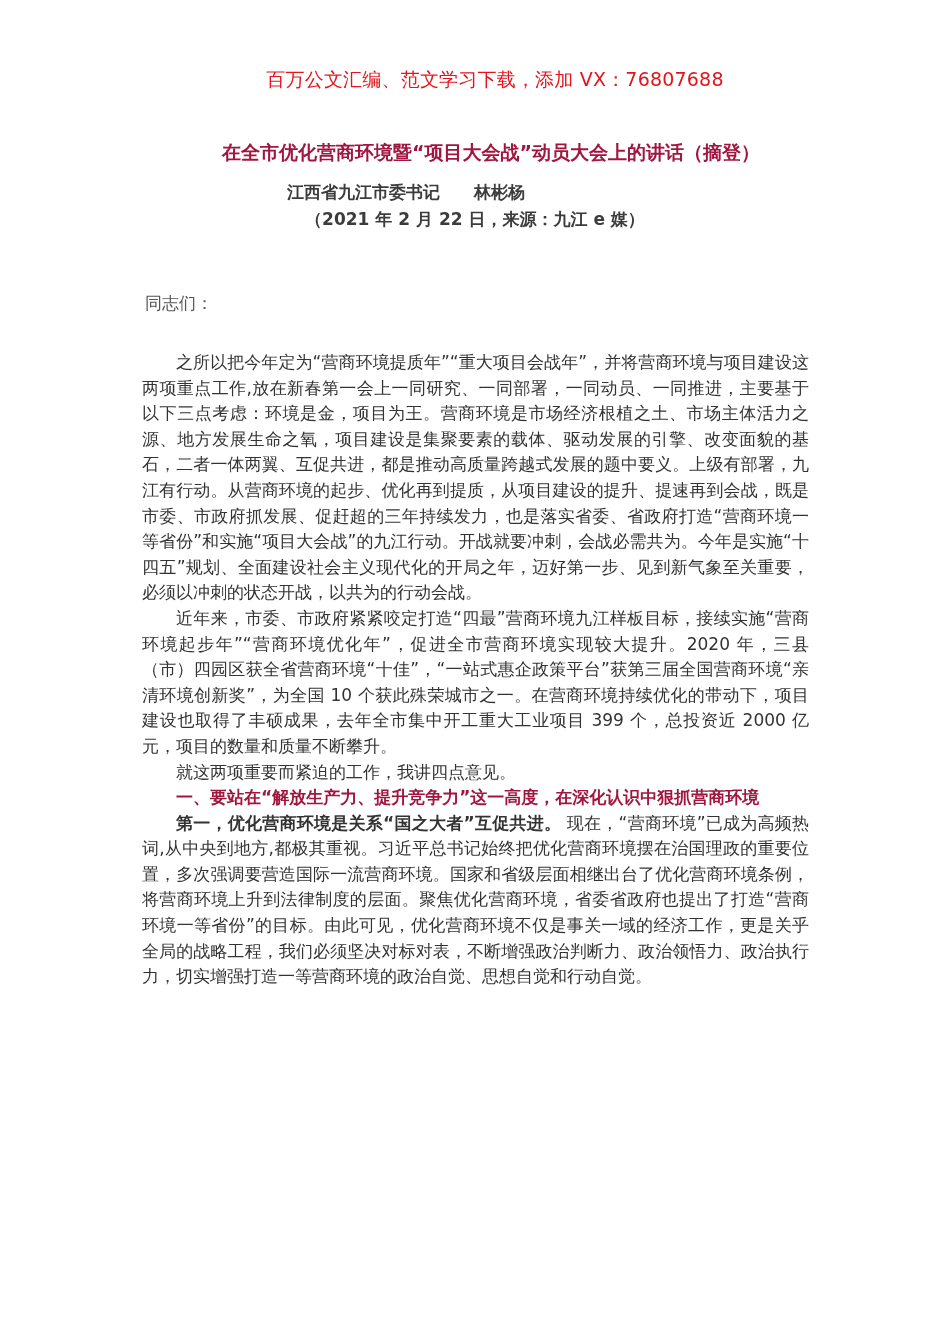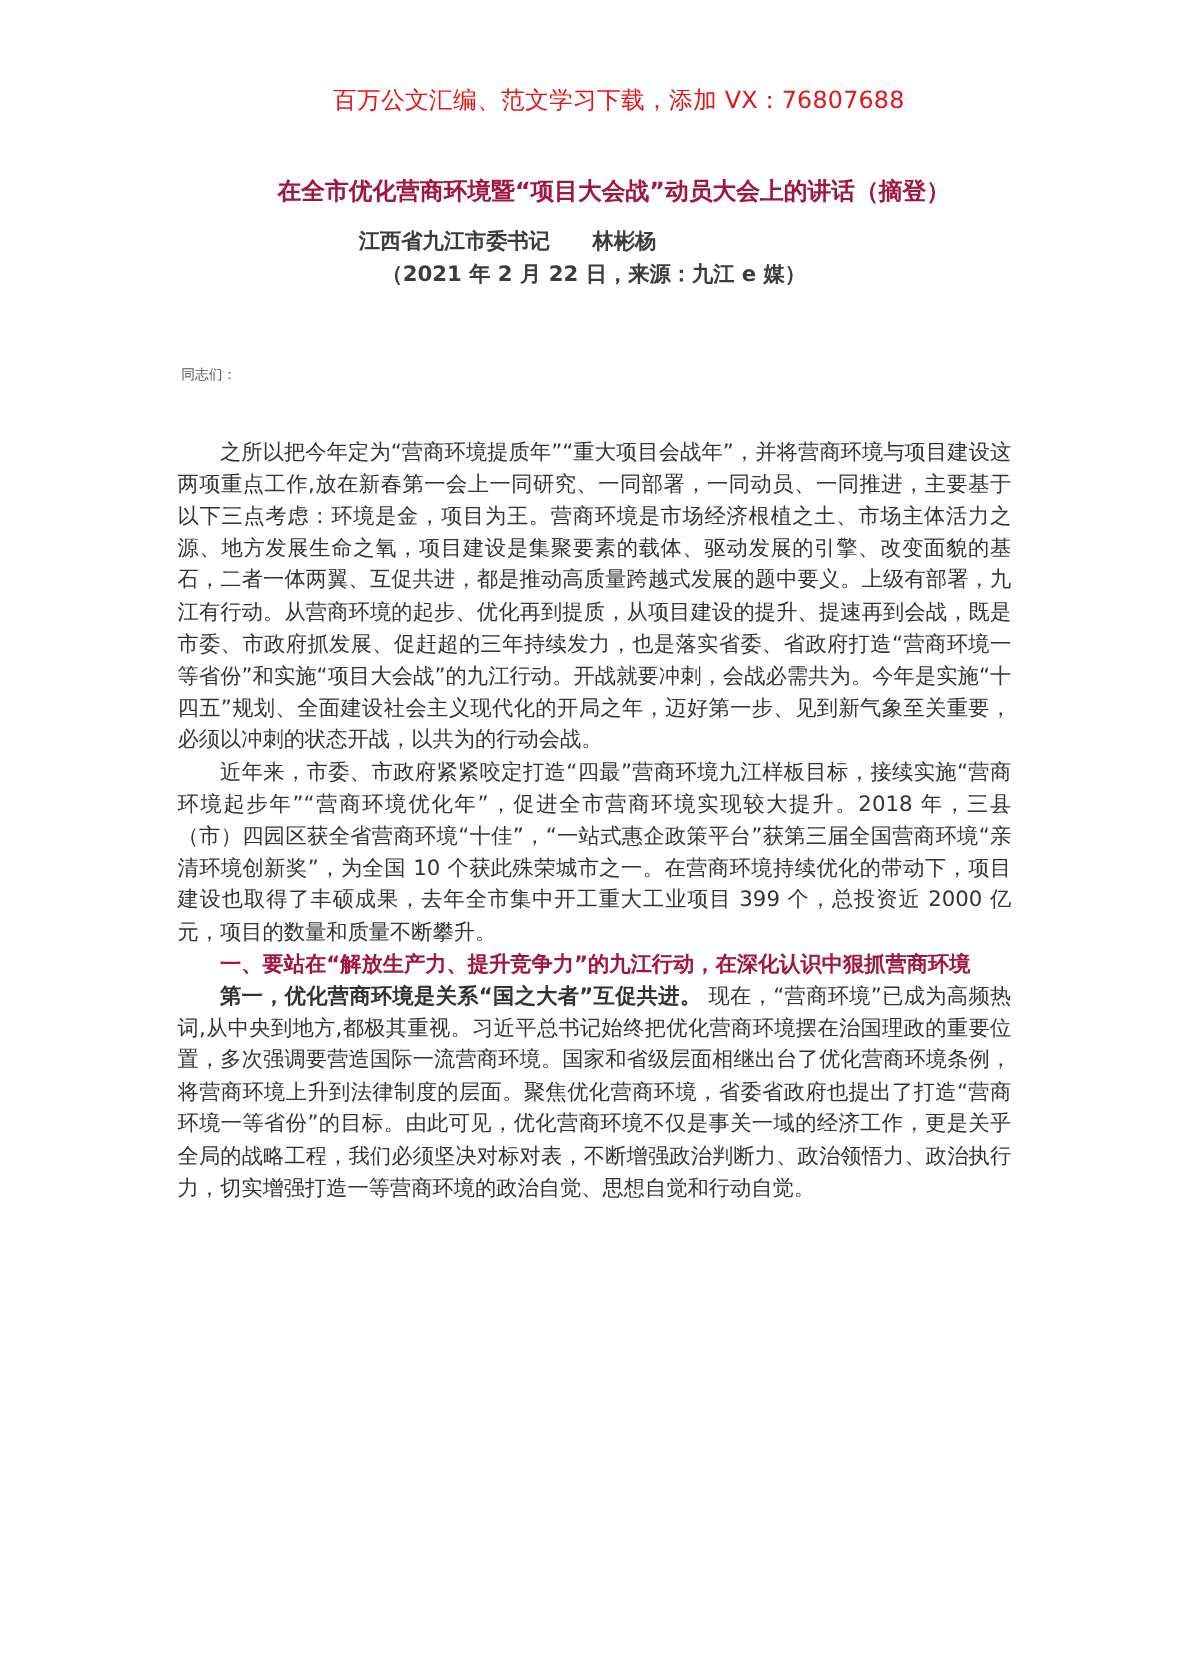--- a/index.html
+++ b/index.html
@@ -7,21 +7,21 @@
          font-family: "DejaVu Sans", "Liberation Sans", sans-serif; color: #333333; }
   .banner { position: absolute; top: 67px; left: 0; width: 950px; text-align: center;
             color: #e3141c; font-size: 19px; letter-spacing: 0.2px; padding-left: 20px; }
   .title { position: absolute; top: 140px; left: 16px; width: 950px; text-align: center;
            color: #a0163f; font-size: 19px; font-weight: bold; }
   .author { position: absolute; top: 181px; left: 0; width: 812px; text-align: center;
             color: #3c3c3c; font-size: 17px; font-weight: bold; }
   .author .gap { display: inline-block; width: 34px; }
   .source { position: absolute; top: 208px; left: 0; width: 950px; text-align: center;
             color: #3c3c3c; font-size: 17px; font-weight: bold; }
-  .salutation { position: absolute; top: 292px; left: 145px; font-size: 11px; color: #555; }
+  .salutation { position: absolute; top: 292px; left: 145px; font-size: 17px; color: #555; }
   .body { position: absolute; top: 350px; left: 142px; width: 667px; font-size: 17px;
           line-height: 25.6px; color: #333333; text-align: justify; }
   .body p { margin: 0; text-indent: 2em; }
   .body p.heading { color: #a0163f; font-weight: bold; }
   .body strong { font-weight: bold; color: #333; }
 </style>
 </head>
 <body>
 
 <div class="banner">百万公文汇编、范文学习下载，添加 VX：76807688</div>
@@ -31,16 +31,17 @@
 <div class="author">
   <span>江西省九江市委书记</span><span class="gap"></span><span>林彬杨</span>
 </div>
 
 <div class="source">（2021 年 2 月 22 日，来源：九江 e 媒）</div>
 
 <div class="salutation">同志们：</div>
 
 <div class="body">
   <p>之所以把今年定为“营商环境提质年”“重大项目会战年”，并将营商环境与项目建设这两项重点工作,放在新春第一会上一同研究、一同部署，一同动员、一同推进，主要基于以下三点考虑：环境是金，项目为王。营商环境是市场经济根植之土、市场主体活力之源、地方发展生命之氧，项目建设是集聚要素的载体、驱动发展的引擎、改变面貌的基石，二者一体两翼、互促共进，都是推动高质量跨越式发展的题中要义。上级有部署，九江有行动。从营商环境的起步、优化再到提质，从项目建设的提升、提速再到会战，既是市委、市政府抓发展、促赶超的三年持续发力，也是落实省委、省政府打造“营商环境一等省份”和实施“项目大会战”的九江行动。开战就要冲刺，会战必需共为。今年是实施“十四五”规划、全面建设社会主义现代化的开局之年，迈好第一步、见到新气象至关重要，必须以冲刺的状态开战，以共为的行动会战。</p>
-  <p>近年来，市委、市政府紧紧咬定打造“四最”营商环境九江样板目标，接续实施“营商环境起步年”“营商环境优化年”，促进全市营商环境实现较大提升。2018 年，三县（市）四园区获全省营商环境“十佳”，“一站式惠企政策平台”获第三届全国营商环境“亲清环境创新奖”，为全国 10 个获此殊荣城市之一。在营商环境持续优化的带动下，项目建设也取得了丰硕成果，去年全市集中开工重大工业项目 399 个，总投资近 2000 亿元，项目的数量和质量不断攀升。</p>
-  <p class="heading">一、要站在“解放生产力、提升竞争力”的九江行动，在深化认识中狠抓营商环境</p>
+  <p>近年来，市委、市政府紧紧咬定打造“四最”营商环境九江样板目标，接续实施“营商环境起步年”“营商环境优化年”，促进全市营商环境实现较大提升。2020 年，三县（市）四园区获全省营商环境“十佳”，“一站式惠企政策平台”获第三届全国营商环境“亲清环境创新奖”，为全国 10 个获此殊荣城市之一。在营商环境持续优化的带动下，项目建设也取得了丰硕成果，去年全市集中开工重大工业项目 399 个，总投资近 2000 亿元，项目的数量和质量不断攀升。</p>
+  <p>就这两项重要而紧迫的工作，我讲四点意见。</p>
+  <p class="heading">一、要站在“解放生产力、提升竞争力”这一高度，在深化认识中狠抓营商环境</p>
   <p><strong>第一，优化营商环境是关系“国之大者”互促共进。</strong><span> 现在，“营商环境”已成为高频热词,从中央到地方,都极其重视。习近平总书记始终把优化营商环境摆在治国理政的重要位置，多次强调要营造国际一流营商环境。国家和省级层面相继出台了优化营商环境条例，将营商环境上升到法律制度的层面。聚焦优化营商环境，省委省政府也提出了打造“营商环境一等省份”的目标。由此可见，优化营商环境不仅是事关一域的经济工作，更是关乎全局的战略工程，我们必须坚决对标对表，不断增强政治判断力、政治领悟力、政治执行力，切实增强打造一等营商环境的政治自觉、思想自觉和行动自觉。</span></p>
 </div>
 
 </body></html>

